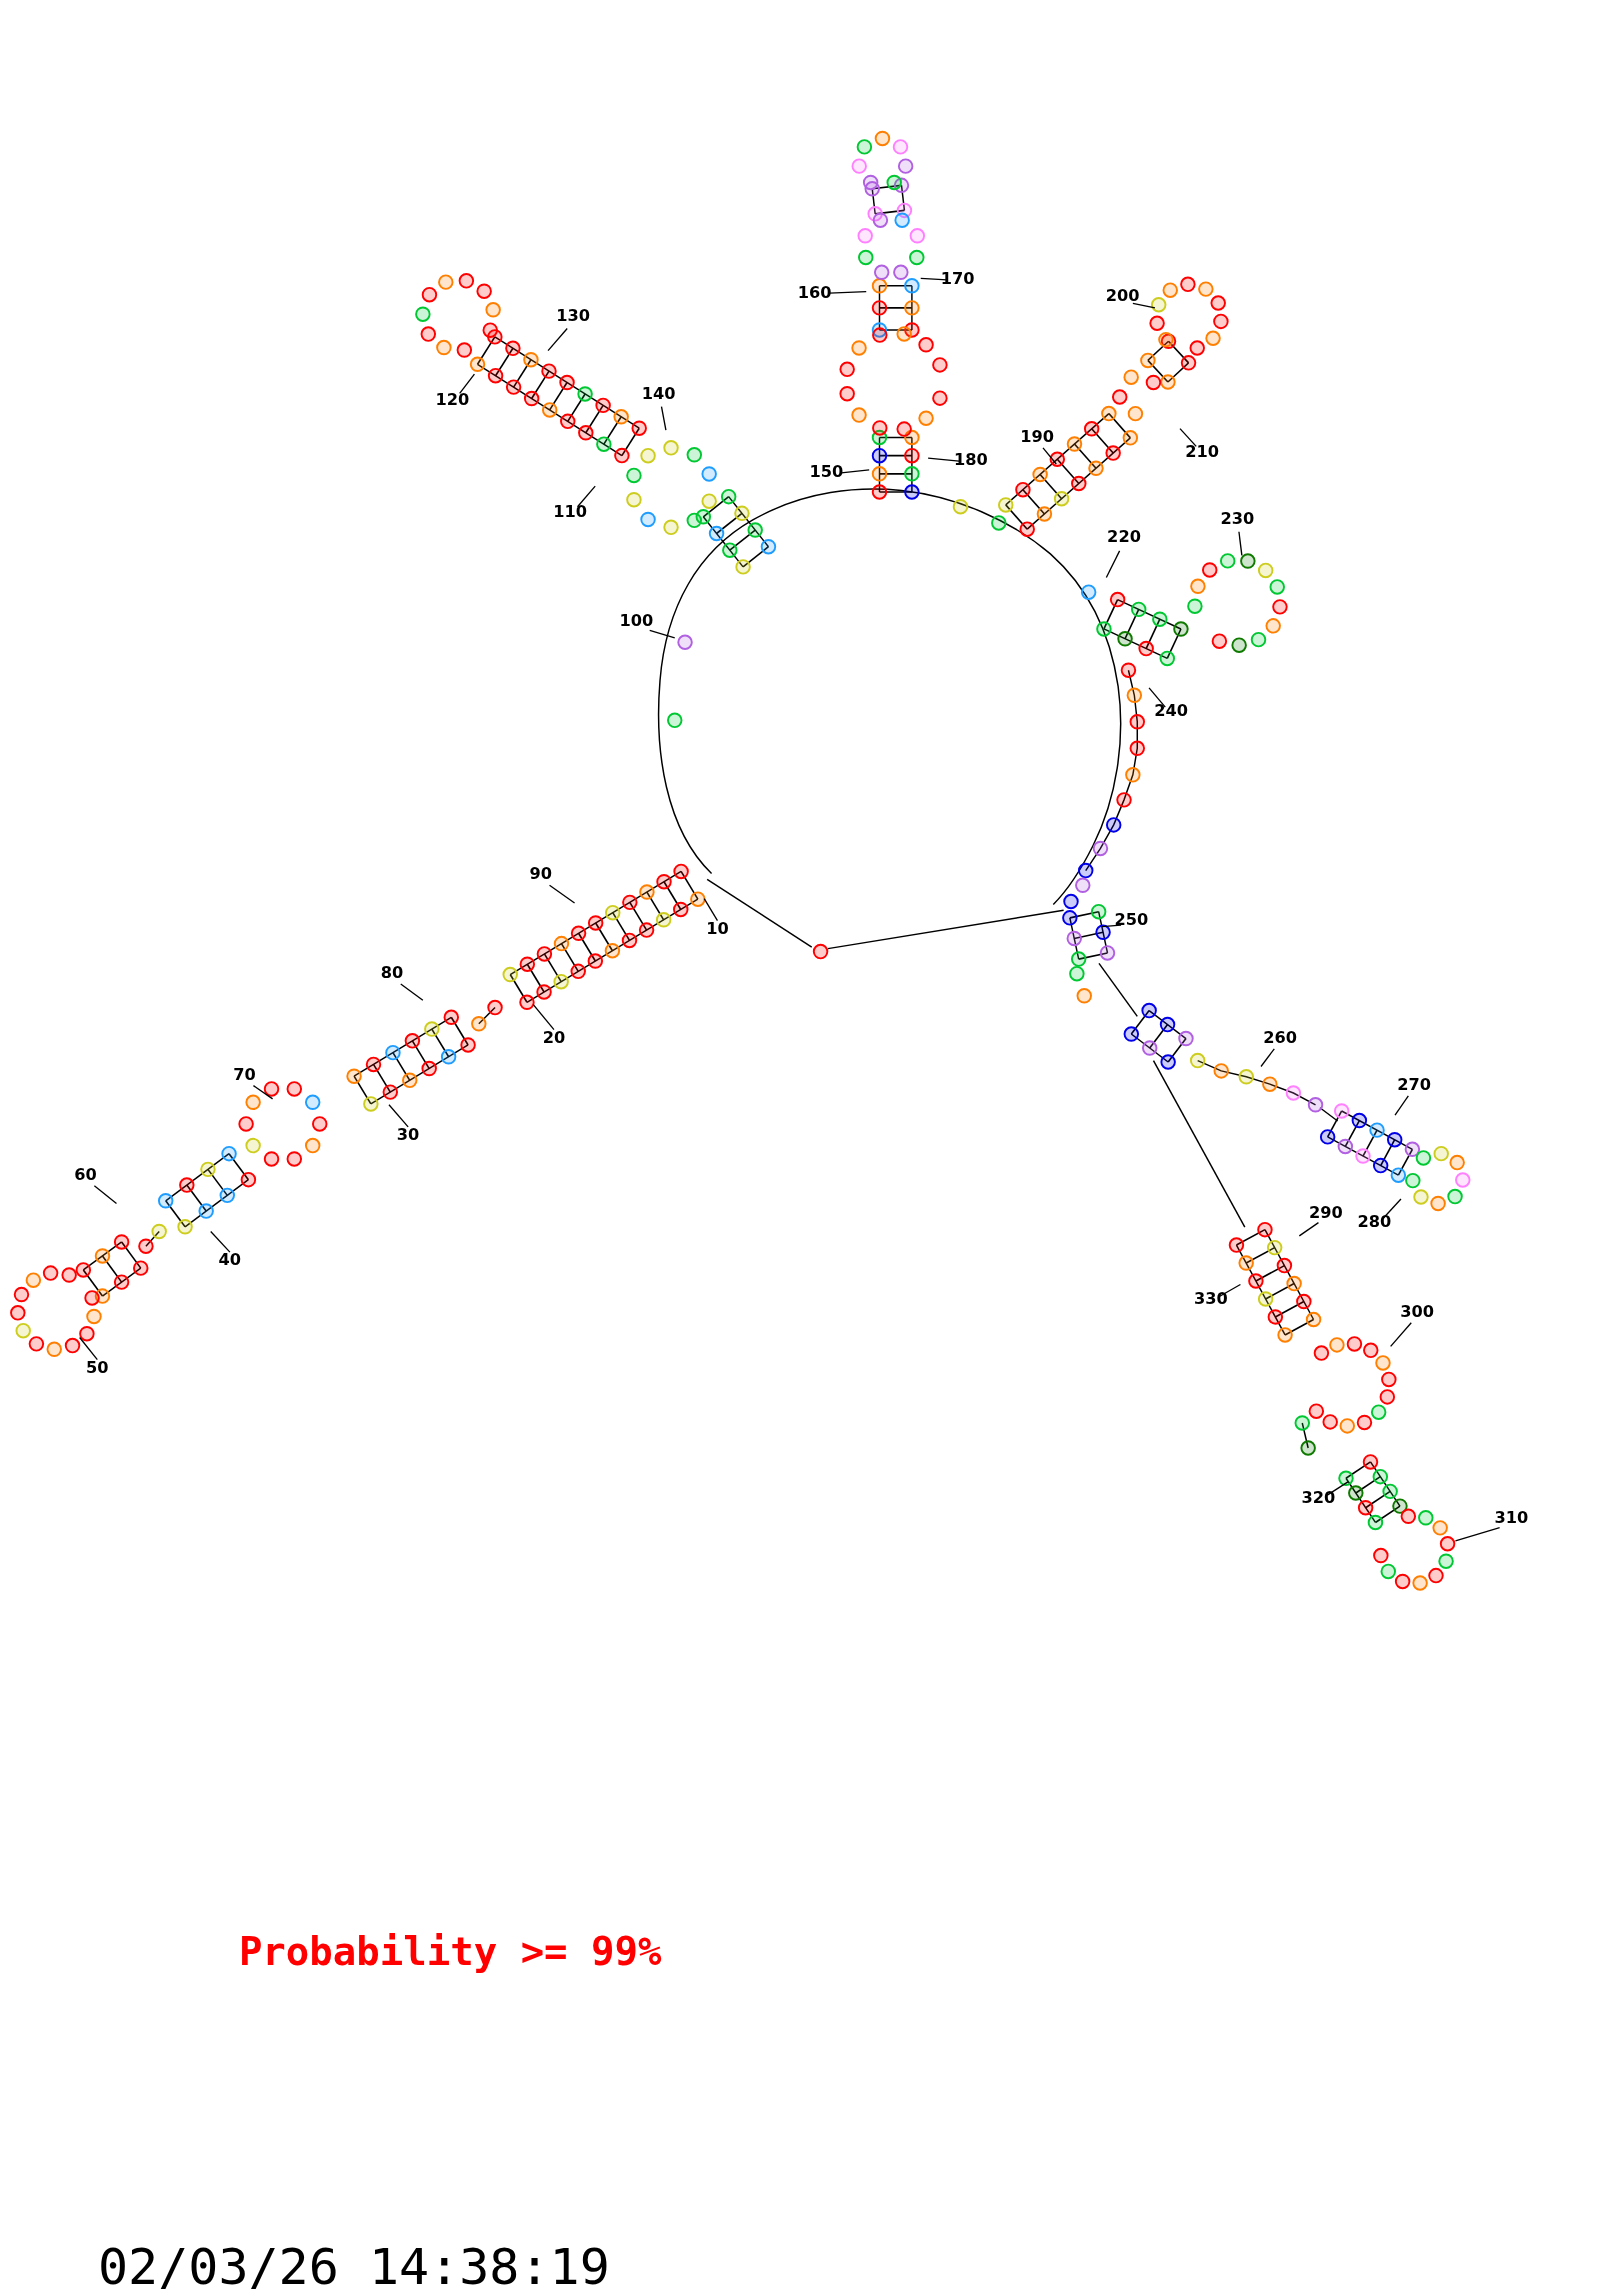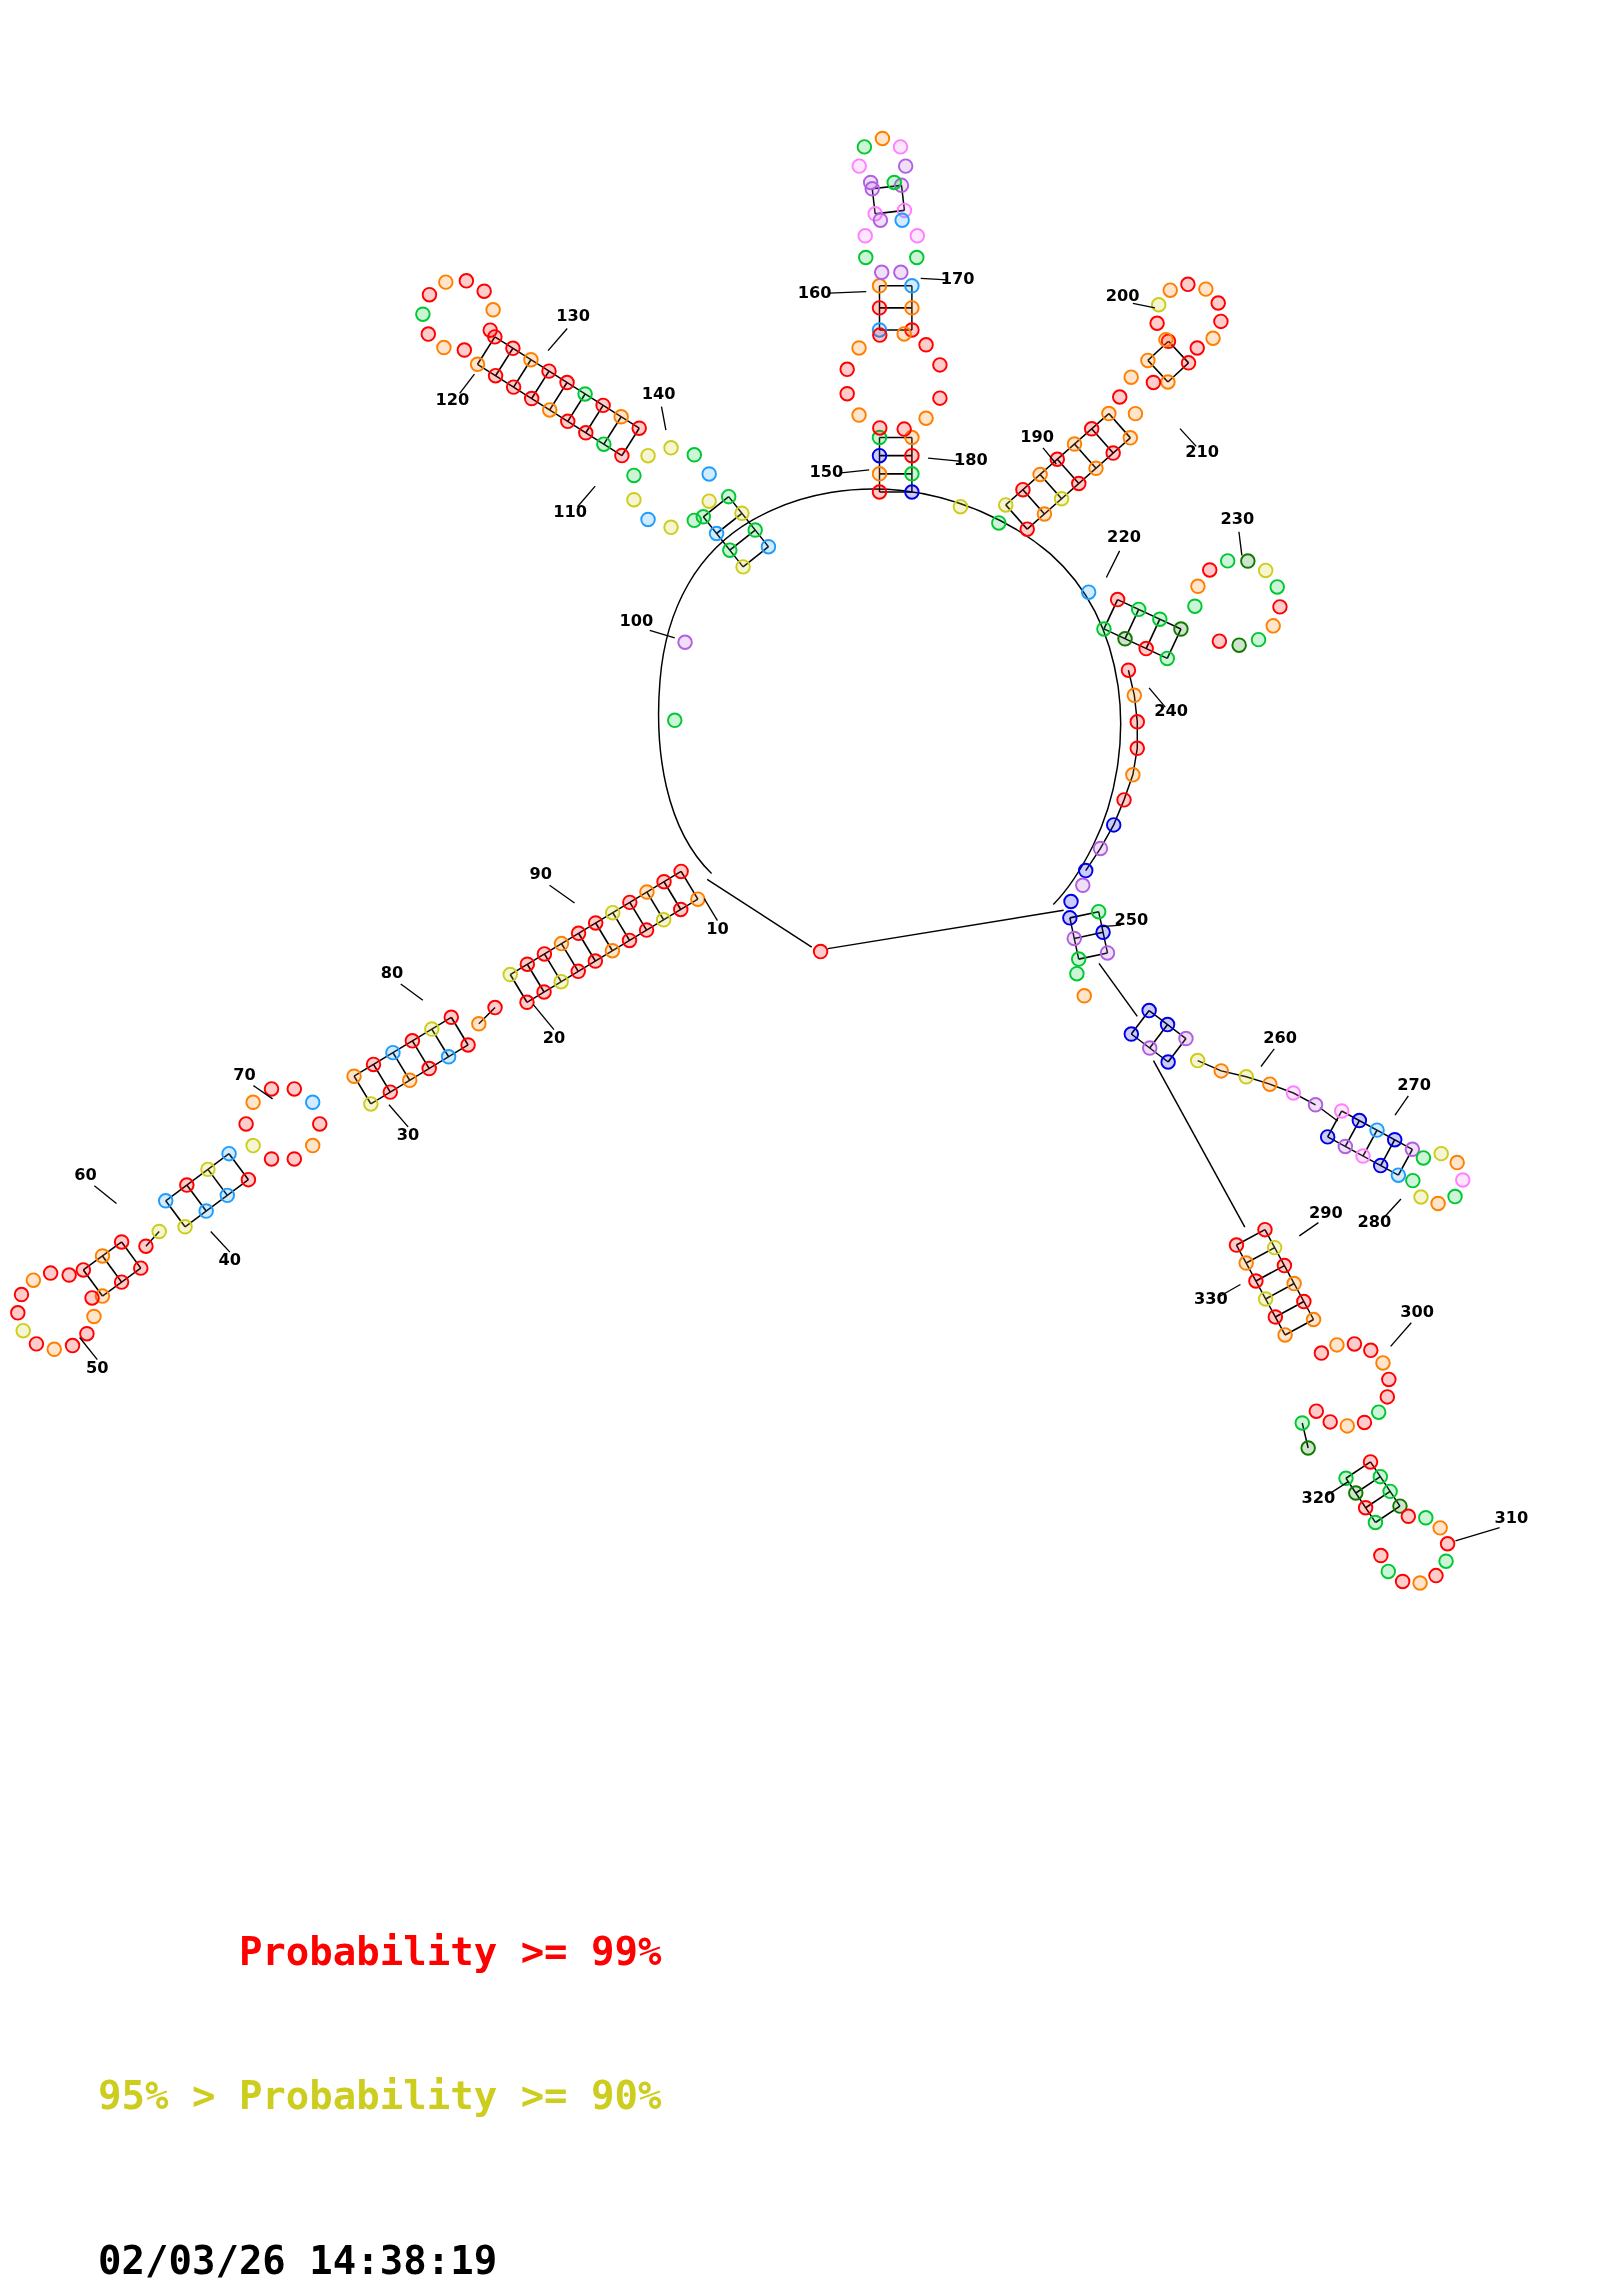--- a/index.html
+++ b/index.html
@@ -2,21 +2,21 @@
 <html style="font-size:10.5px"><head>
 <meta charset="utf-8">
 <style>
   html,body{margin:0;padding:0;background:#fff;}
   .page{position:relative;width:1622px;height:2295px;background:#ffffff;overflow:hidden;
         font-family:"DejaVu Sans Mono",monospace;}
   #structure-svg{position:absolute;left:0;top:0;}
   .legend{position:absolute;left:98px;top:1832px;font-weight:bold;font-size:39px;
           line-height:48px;white-space:pre;}
   .legend-line{white-space:pre;}
-  .timestamp{position:absolute;left:98px;top:2238px;font-weight:bold;font-size:39px;
+  .timestamp{position:absolute;left:98px;top:2238px;font-weight:normal;font-size:50px;
              color:#000;white-space:pre;}
 </style>
 </head>
 <body>
 
 <div class="page">
 
   <svg id="structure-svg" width="1622" height="2295" viewBox="0 0 1101 1558" xmlns="http://www.w3.org/2000/svg">
       <path d="M 483 593 C 452 563 444 510 448 462 C 452 412 474 374 511 353 C 546 333 583 330 612 333 C 649 337 686 353 713 376 C 740 400 754 432 759 466 C 764 502 758 542 742 574 C 733 592 725 604 715 614" fill="none" stroke="#000" stroke-width="1"></path>
       <line x1="551" y1="643" x2="480" y2="597" stroke="#000" stroke-width="1"></line>
@@ -658,21 +658,20 @@
         <text x="895" y="1020" text-anchor="middle" font-size="11" font-weight="bold" fill="#000" font-family="&quot;DejaVu Sans&quot;, sans-serif">320</text>
       </g>
       <g>
         <line x1="828" y1="880" x2="842" y2="872" stroke="#000" stroke-width="0.9"></line>
         <text x="822" y="885" text-anchor="middle" font-size="11" font-weight="bold" fill="#000" font-family="&quot;DejaVu Sans&quot;, sans-serif">330</text>
       </g>
     </svg>
 
   <div class="legend">
     <div class="legend-line" style="color: rgb(255, 0, 0); text-align: center;">      Probability &gt;= 99%</div>
-    <div class="legend-line" style="color: rgb(205, 205, 31);">95% &gt; Probability &gt;= 90%</div>
     
     
     
     
     
   </div>
 
   <div class="timestamp">02/03/26 14:38:19</div>
 
 </div>

